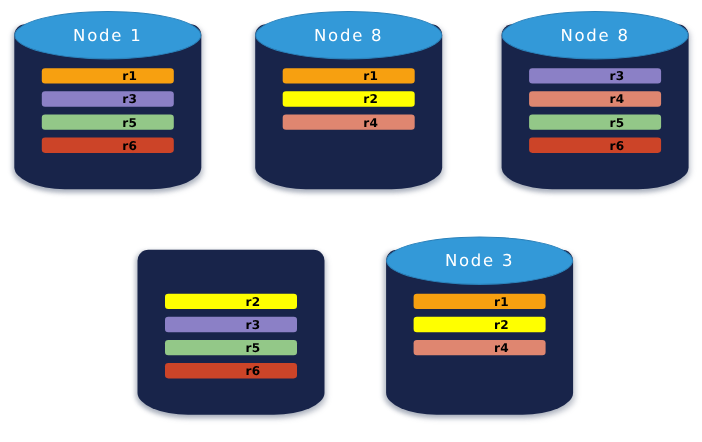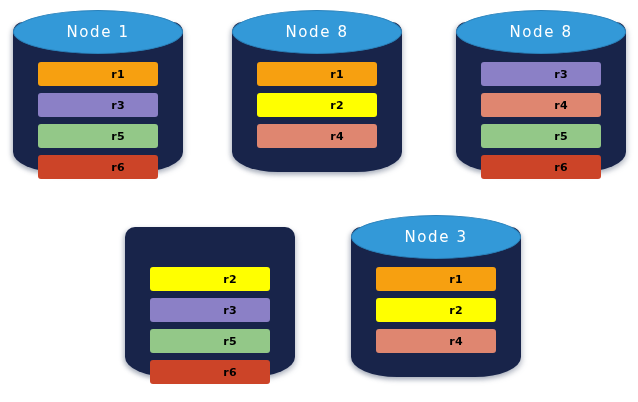--- a/index.html
+++ b/index.html
@@ -83,21 +83,21 @@
     position: absolute;
     left: 8px;
     top: 52px;
     width: 170px;
     padding-top: 6px;
     box-sizing: border-box;
   }
   .replica-bar {
     position: relative;
     width: 120px;
-    height: 24px;
+    height: 14px;
     margin: 0 auto 7px auto;
     border-radius: 3px;
     display: flex;
     align-items: center;
     justify-content: center;
     box-sizing: border-box;
     padding-left: 40px;
   }
   .replica-label {
     font-size: 11px;

